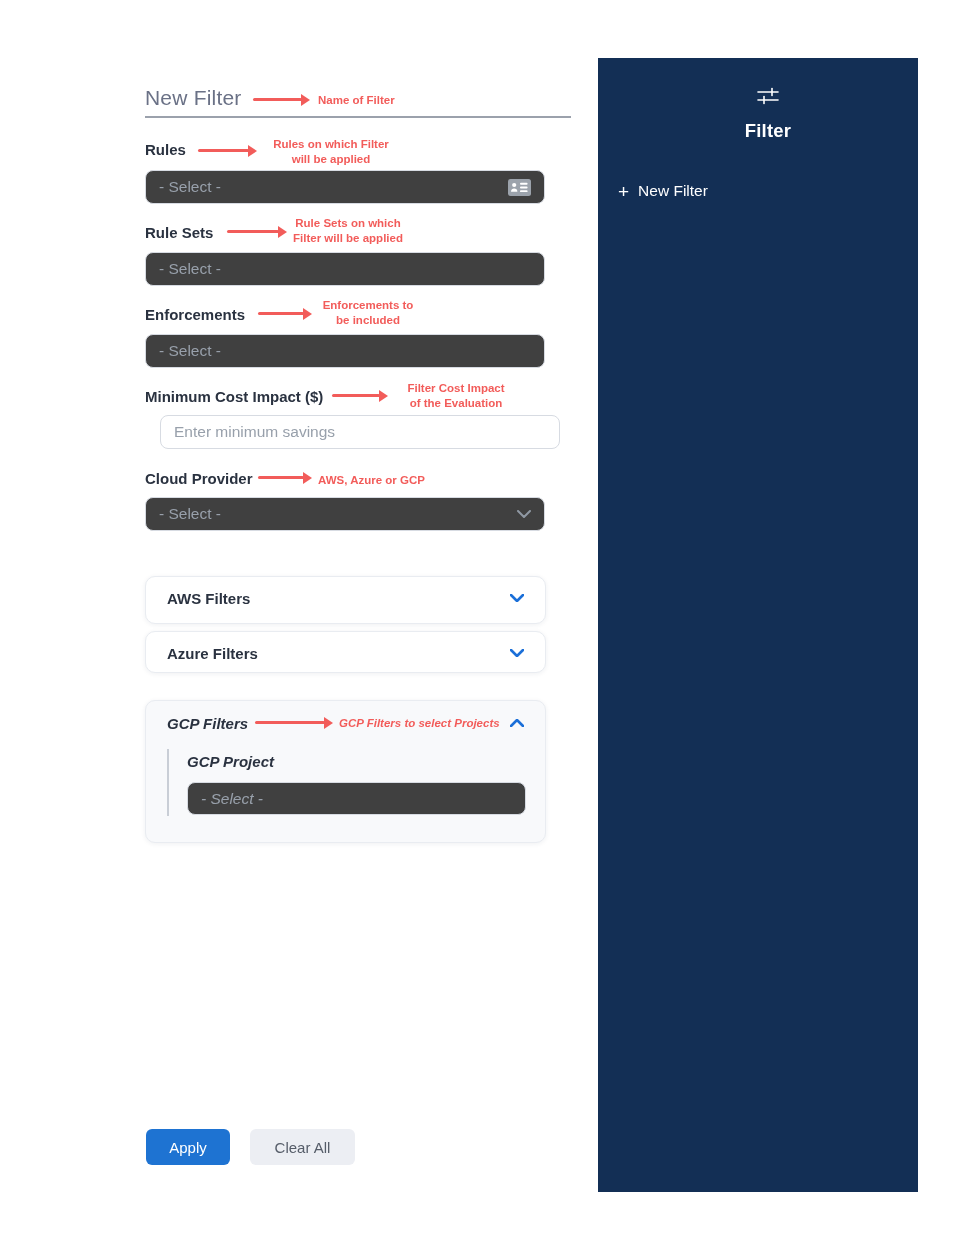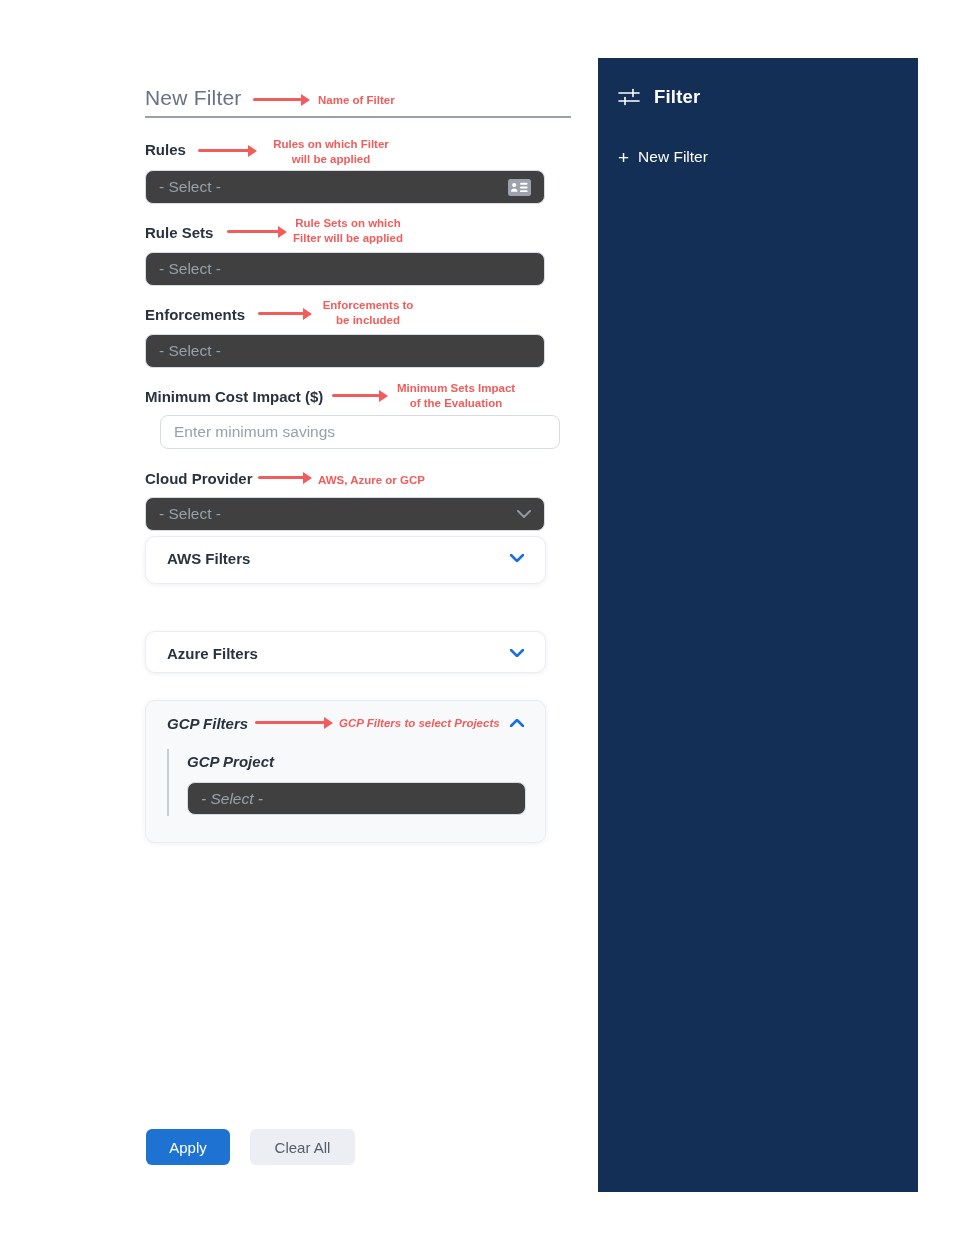--- a/index.html
+++ b/index.html
@@ -38,21 +38,21 @@
   .gcp-vline{position:absolute;left:21px;top:48px;width:2px;height:67px;background:#C9CED6;}
 
   
   .btn{position:absolute;top:1129px;height:36px;border:none;border-radius:6px;font-size:15px;font-weight:400;
        cursor:pointer;font-family:"Liberation Sans","DejaVu Sans",sans-serif;}
   .btn-apply{left:146px;width:84px;background:#1E73D2;color:#ffffff;}
   .btn-clear{left:250px;width:105px;background:#ECEEF3;color:#555C68;}
 
   
   .sidebar{position:absolute;left:598px;top:58px;width:320px;height:1134px;background:#132F55;color:#ffffff;}
-  .sidebar-header{display:flex;align-items:center;gap:14px;padding:28px 0 0 20px;}
+  .sidebar-header{display:flex;align-items:center;gap:14px;padding:28px 0 0 20px;flex-direction:column;}
   .sidebar-title{font-size:18.5px;font-weight:700;letter-spacing:.2px;}
   .new-filter-row{display:flex;align-items:center;gap:9px;margin:40px 0 0 20px;font-size:15.5px;cursor:pointer;}
   .plus-glyph{font-size:19px;font-weight:400;line-height:15px;}
 </style>
 </head>
 <body>
 
 <div class="canvas">
 
   <div class="page-title">New Filter</div>
@@ -96,40 +96,40 @@
     <span>Enforcements to</span>
     <span>be included</span>
   </div>
   <div class="select" style="left:145px;top:334px;width:400px;">
     <span class="ph">- Select -</span>
   </div>
 
   <div class="label" style="left:145px;top:388px;text-align:right;">Minimum Cost Impact ($)</div>
   <div class="arrow" style="left:332px;top:394px;width:48px"></div>
   <div class="ann" style="left:390px;top:381px;width:132px;">
-    <span>Minimum Sets Impact</span>
+    <span>Filter Cost Impact</span>
     <span>of the Evaluation</span>
   </div>
   <input class="text-input" style="left: 145px; top: 415px; width: 400px;" type="text" placeholder="Enter minimum savings">
 
   <div class="label" style="left:145px;top:470px;">Cloud Provider</div>
   <div class="arrow" style="left:258px;top:476px;width:46px"></div>
   <div class="ann single" style="left:318px;top:473px;">
     <span>AWS, Azure or GCP</span>
   </div>
   <div class="select" style="left:145px;top:497px;width:400px;">
     <span class="ph">- Select -</span>
     <span class="right-icon">
       <svg width="14" height="8" viewBox="0 0 14 8" fill="none" stroke="#8F98A3" stroke-width="2" stroke-linecap="round" stroke-linejoin="round">
           <path d="M1 1 L7 7 L13 1"></path>
         </svg>
     </span>
   </div>
 
-  <div class="card" style="top:536px;height:48px;">
+  <div class="card" style="top:576px;height:48px;">
     <div class="card-header">
       <span class="card-label">AWS Filters</span>
       <span class="chev">
         <svg width="14" height="8" viewBox="0 0 14 8" fill="none" stroke="#1B6FD8" stroke-width="2.6" stroke-linecap="round" stroke-linejoin="round">
             <path d="M1 1 L7 7 L13 1"></path>
           </svg>
       </span>
     </div>
   </div>
 

